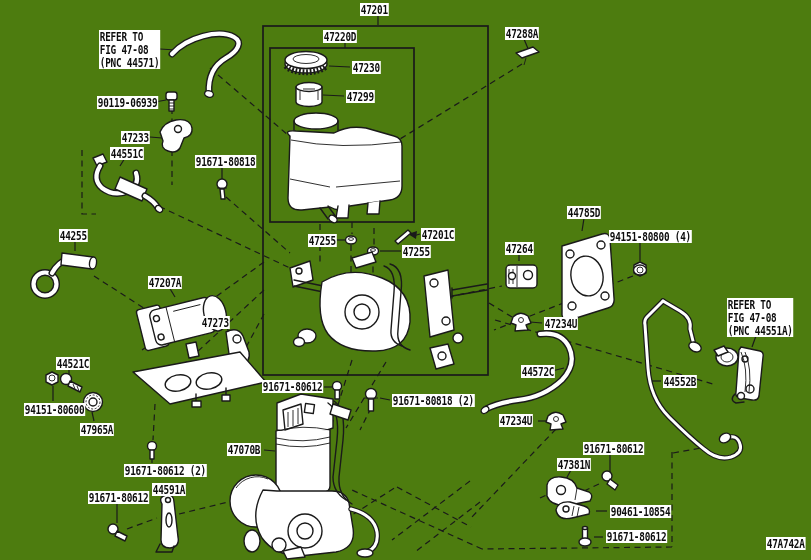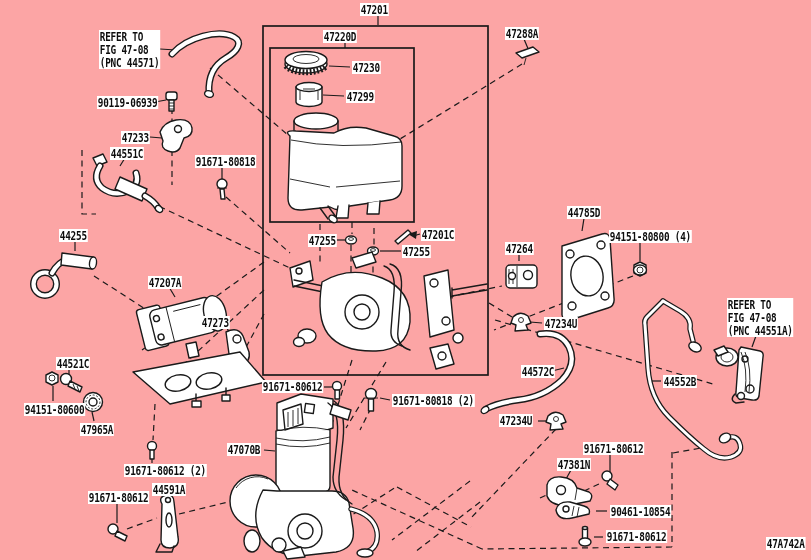--- a/index.html
+++ b/index.html
@@ -1,16 +1,16 @@
 <!DOCTYPE html>
 <html><head>
 <meta charset="utf-8">
 <style>
   html,body{margin:0;padding:0;background:#fff;}
-  #stage{position:relative;width:811px;height:560px;background:#fca5a5;overflow:hidden;
+  #stage{position:relative;width:811px;height:560px;background:#4d7c0f;overflow:hidden;
          font-family:"DejaVu Sans Mono", monospace;}
   #art{position:absolute;left:0;top:0;}
   .lbl{position:absolute;font-weight:bold;font-size:13px;line-height:13px;color:#0d0d0d;
        white-space:nowrap;background:#fff;padding:0 1px;
        transform:scaleX(0.72);transform-origin:0 0;letter-spacing:-0.3px;}
   .note div{margin:0;}
   
   .s  {fill:none;stroke:#1a1a1a;stroke-width:1.4;stroke-linecap:round;stroke-linejoin:round;}
   .sw {fill:#fff;stroke:#1a1a1a;stroke-width:1.4;stroke-linecap:round;stroke-linejoin:round;}
   .thin{fill:none;stroke:#1a1a1a;stroke-width:0.9;}

